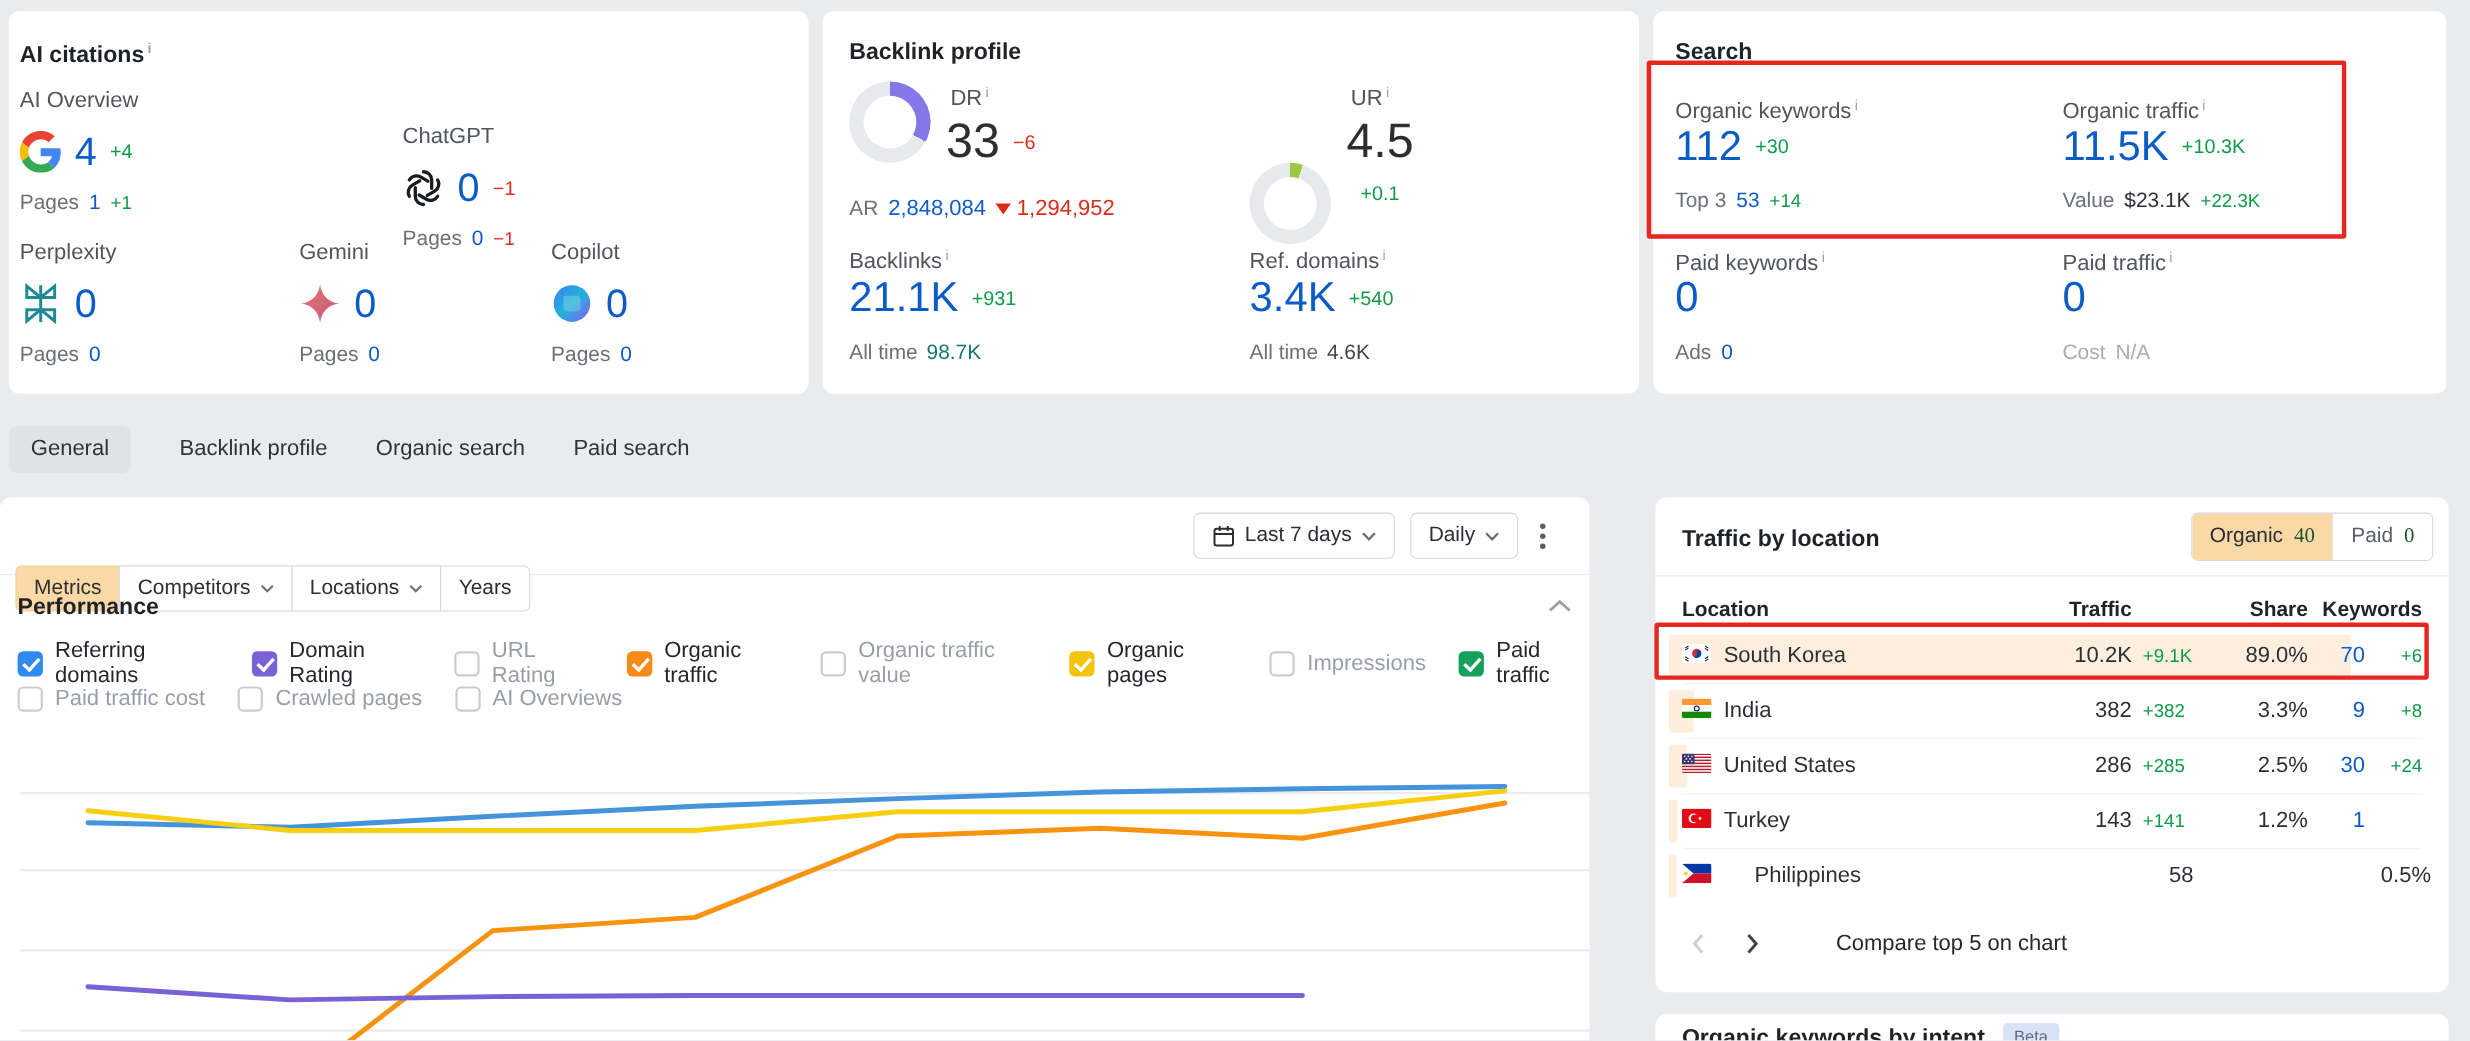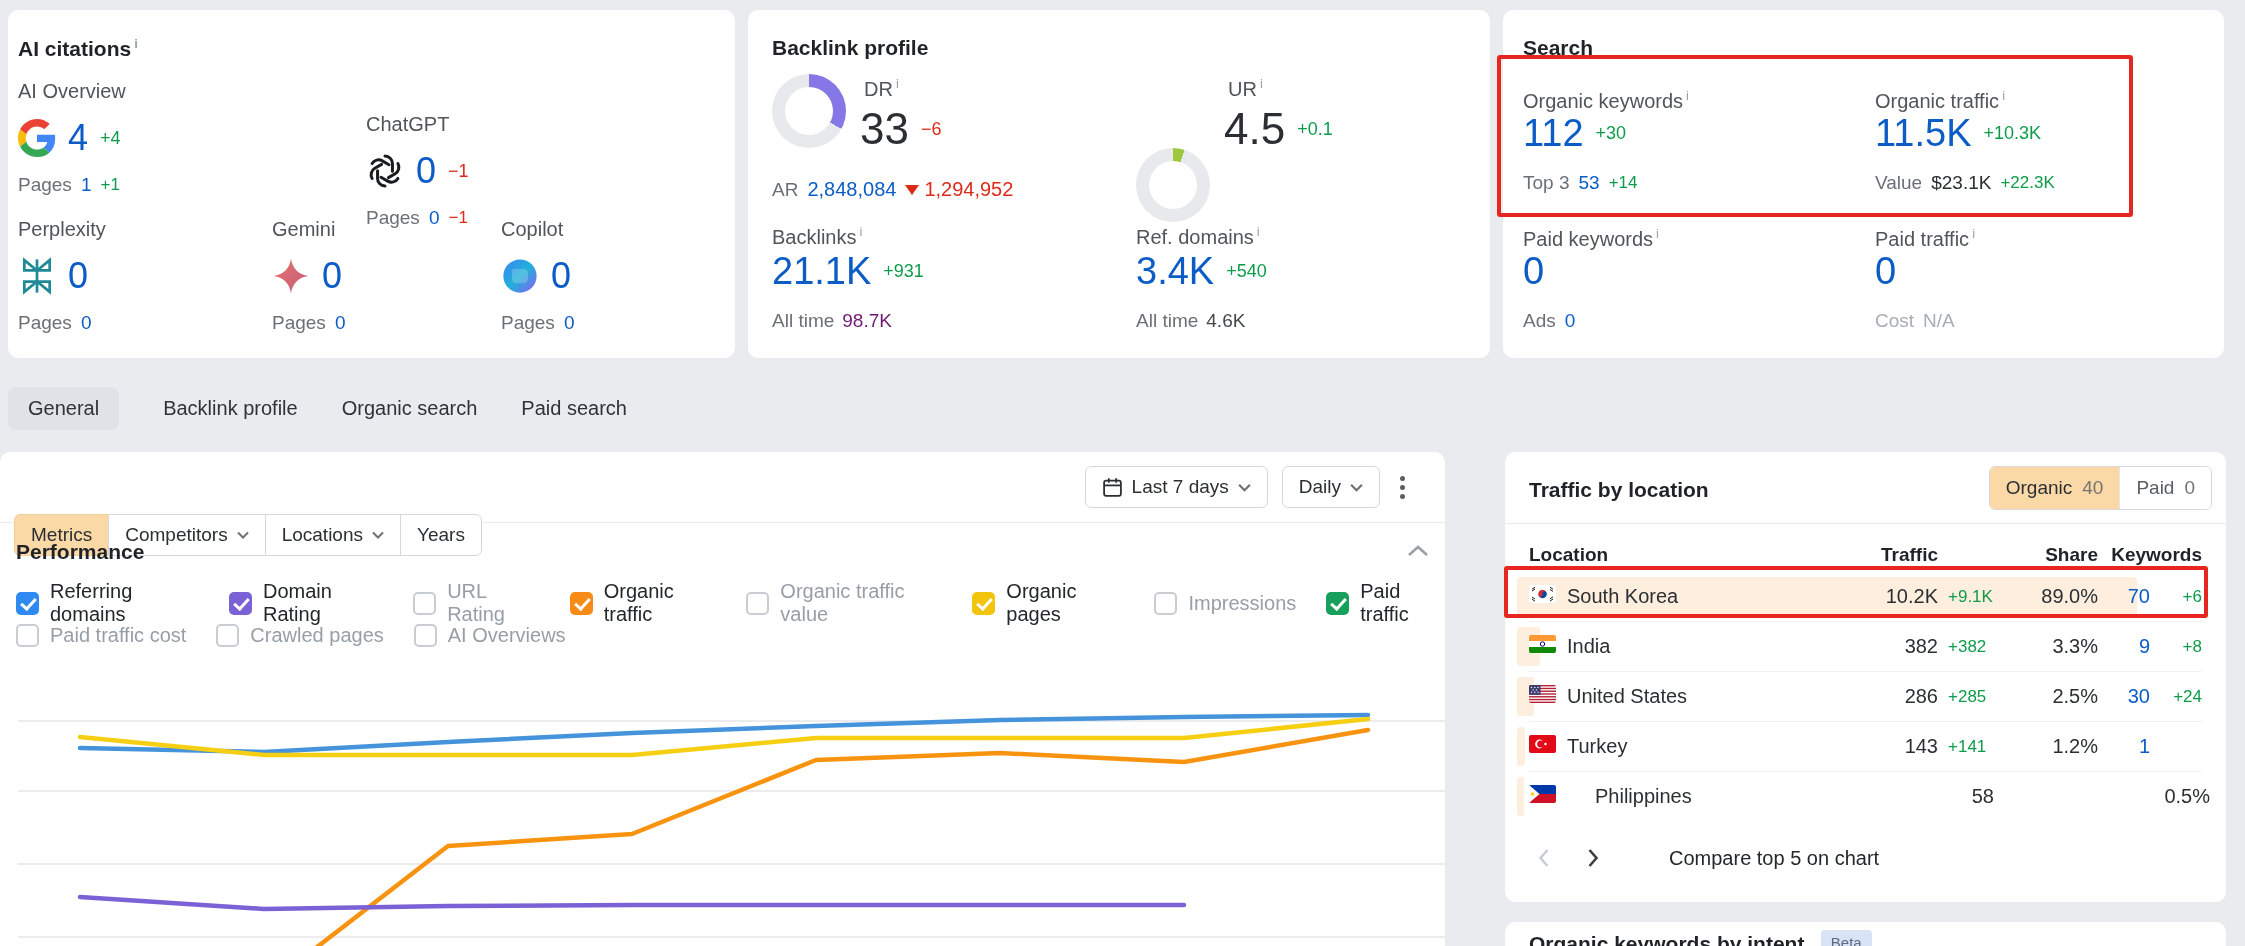--- a/index.html
+++ b/index.html
@@ -50,21 +50,21 @@
   .loc-row:last-child{border-bottom:none;gap:28px;}
   .cell{position:relative;z-index:1;}
   .r{text-align:right;}
   .t-delta{font-size:17px;padding-left:10px;}
   .kw-delta{font-size:17px;text-align:right;}
   .share-bar{position:absolute;left:-12px;top:5px;bottom:5px;background:#fdeede;border-radius:3px;z-index:0;}
   .flag{width:27px;height:18px;border-radius:2px;overflow:hidden;display:inline-block;box-shadow:0 0 0 1px rgba(0,0,0,.08) inset;}
   
   .toggle{position:absolute;right:14px;top:14px;display:flex;border:1px solid #d5d8dd;border-radius:6px;overflow:hidden;}
   .seg{padding:10px 16px;font-size:19px;color:#2b2f33;background:#fff;cursor:pointer;display:flex;gap:10px;align-items:center;}
-  .seg .cnt{color:#737373;}
+  .seg .cnt{color:#14532d;font-family:Liberation Serif, serif;}
   .seg.on{background:#fbd9a6;}
   .seg.off-seg{color:#5a5f66;border-left:1px solid #e3e5e9;}
   
   .redbox{position:absolute;border:4px solid #e7261f;border-radius:3px;box-sizing:border-box;z-index:40;pointer-events:none;}
   .badge{display:inline-block;font-size:15px;padding:4px 10px;background:#d8e3f6;color:#5d6c84;border-radius:4px;margin-left:12px;vertical-align:3px;}
   .divider{position:absolute;left:0;right:0;border-bottom:1px solid #e8eaee;}
   .icon36{width:38px;height:38px;flex:none;display:inline-flex;}
   .icon36 svg{width:100%;height:100%;}
   .chev{display:inline-flex;}
   .dots{display:flex;flex-direction:column;gap:4px;padding:6px;cursor:pointer;}
@@ -202,31 +202,31 @@
     </div>
     <div class="abs flex" style="left:24px;top:168px;gap:9px;">
       <span class="mini">AR</span>
       <span class="blue" style="font-size:20px;">2,848,084</span>
       <span style="width:0;height:0;border-left:7px solid transparent;border-right:7px solid transparent;border-top:10px solid #dd2b1a;display:inline-block;"></span>
       <span class="red" style="font-size:20px;margin-left:-4px;">1,294,952</span>
     </div>
 
     <div class="abs donut" id="ur-donut" style="left: 388px; top: 64px; background: conic-gradient(rgb(157, 200, 63) 5%, rgb(231, 233, 236) 0deg);"></div>
     <div class="abs stat-label" style="left:480px;top:66px;"><span>UR</span><sup class="info">i</sup></div>
-    <div class="abs val-row" style="left:476px;top:94px;">
+    <div class="abs val-row" style="left:476px;top:94px;flex-direction:column;">
       <span style="font-size:44px;" class="dark-num">4.5</span>
       <span class="delta green">+0.1</span>
     </div>
 
     <div class="abs stat-label" style="left:24px;top:214px;"><span>Backlinks</span><sup class="info">i</sup></div>
     <div class="abs val-row" style="left:24px;top:240px;">
       <span class="big-num">21.1K</span>
       <span class="delta green">+931</span>
     </div>
-    <div class="abs mini" style="left:24px;top:300px;"><span>All time</span><span class="v" style="color:#701a75;">98.7K</span></div>
+    <div class="abs mini" style="left:24px;top:300px;"><span>All time</span><span class="v" style="color:#0f766e;">98.7K</span></div>
 
     <div class="abs stat-label" style="left:388px;top:214px;"><span>Ref. domains</span><sup class="info">i</sup></div>
     <div class="abs val-row" style="left:388px;top:240px;">
       <span class="big-num">3.4K</span>
       <span class="delta green">+540</span>
     </div>
     <div class="abs mini" style="left:388px;top:300px;"><span>All time</span><span class="v" style="color:#43484d;">4.6K</span></div>
   </section>
 
   <section class="panel" style="left:1503px;top:10px;width:721px;height:348px;">

